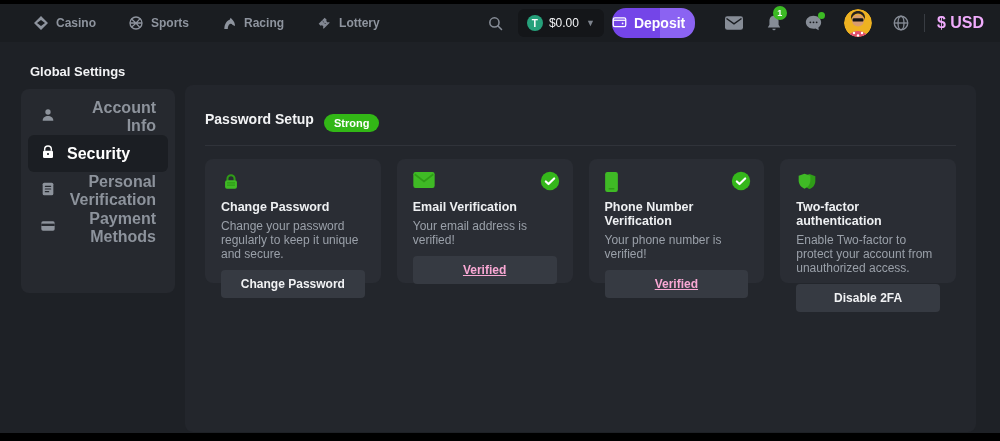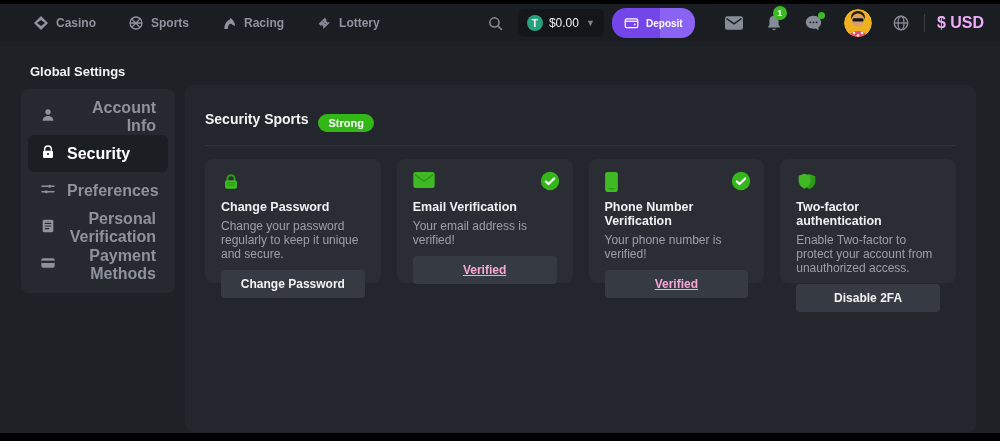--- a/index.html
+++ b/index.html
@@ -18,22 +18,22 @@
   .icon-btn { color:#868c96; display:flex; align-items:center; cursor:pointer; }
   .search { margin-right:14px; }
   .balance-chip { display:flex; align-items:center; gap:6px; background:#141619;
     border-radius:6px; height:28px; padding:0 9px; cursor:pointer; }
   .balance-amt { color:#f2f3f5; font-size:12px; font-weight:normal; }
   .chev { color:#7e848e; font-size:9px; margin-left:1px; }
   .coin { width:16px; height:16px; border-radius:50%; background:#26a17b; color:#fff;
     font-size:10px; font-weight:bold; display:flex; align-items:center; justify-content:center; }
   .deposit-btn { margin-left:8px; height:30px; width:83px; border:none; border-radius:14px;
     background:linear-gradient(90deg,#7445e8 0%,#7445e8 58%,#8b63f2 58%,#8b63f2 100%);
-    color:#fff; font-size:10px; font-weight:bold; display:flex; align-items:center;
-    justify-content:center; gap:7px; cursor:pointer; font-family:inherit; }
+    color:#fff; font-size:14px; font-weight:bold; display:flex; align-items:center;
+    justify-content:flex-start; gap:7px; cursor:pointer; font-family:inherit; }
   .nav-icons { display:flex; align-items:center; gap:23px; margin-left:30px; }
   .badge-wrap { position:relative; }
   .noti-badge { position:absolute; top:-9px; right:-5px; min-width:14px; height:14px;
     background:#3cbb24; border-radius:8px; color:#fff; font-size:9px; font-weight:bold;
     display:flex; align-items:center; justify-content:center; padding:0 4px; }
   .chat-dot { position:absolute; top:-3px; right:-3px; width:7px; height:7px;
     border-radius:50%; background:#3cbb24; }
   .avatar { width:28px; height:28px; border-radius:50%; overflow:hidden; margin-left:22px;
     cursor:pointer; flex:none; }
   .globe { margin-left:20px; }
@@ -216,51 +216,41 @@
           <svg width="16" height="16" viewBox="0 0 24 24" fill="currentColor">
               <path d="M7 10V8a5 5 0 0 1 10 0v2" fill="none" stroke="currentColor" stroke-width="2.2"></path>
               <rect x="4.5" y="10" width="15" height="11" rx="2"></rect>
               <circle cx="12" cy="15" r="1.6" fill="#1b1e23"></circle>
             </svg>
         </span>
         <span>Security</span>
       </div>
       <div class="side-item">
         <span>
-          <svg width="16" height="16" viewBox="0 0 24 24" fill="none" stroke="currentColor" stroke-width="2.2" stroke-linecap="round">
-              <path d="M3 8h9M17 8h4M3 16h4M12 16h9"></path>
-              <circle cx="14.5" cy="8" r="2.3" fill="currentColor" stroke="none"></circle>
-              <circle cx="9.5" cy="16" r="2.3" fill="currentColor" stroke="none"></circle>
-            </svg>
-        </span>
-        <span>Preferences</span>
-      </div>
-      <div class="side-item">
-        <span>
           <svg width="16" height="16" viewBox="0 0 24 24" fill="currentColor">
               <rect x="4" y="2.5" width="16" height="19" rx="2.5"></rect>
               <path d="M8 8h8M8 12h8M8 16h5" stroke="#26292f" stroke-width="1.8" stroke-linecap="round"></path>
             </svg>
         </span>
         <span>Personal Verification</span>
       </div>
       <div class="side-item">
         <span>
           <svg width="16" height="16" viewBox="0 0 24 24" fill="currentColor">
               <rect x="2" y="5" width="20" height="14" rx="2.5"></rect>
               <rect x="2" y="8.5" width="20" height="3.5" fill="#26292f"></rect>
             </svg>
         </span>
         <span>Payment Methods</span>
       </div>
     </div>
 
     <div class="main-panel">
       <div class="sec-header">
-        <span class="sec-title">Security Sports</span>
+        <span class="sec-title">Password Setup</span>
         <span class="strength-badge">Strong</span>
       </div>
       <div class="hdiv"></div>
 
       <div class="cards">
 
         <div class="card">
           <div class="card-icon">
             <svg width="20" height="19" viewBox="0 0 24 24">
                 <path d="M7.5 11V8.5a4.5 4.5 0 0 1 9 0V11" fill="none" stroke="#2f9c17" stroke-width="2.6"></path>

